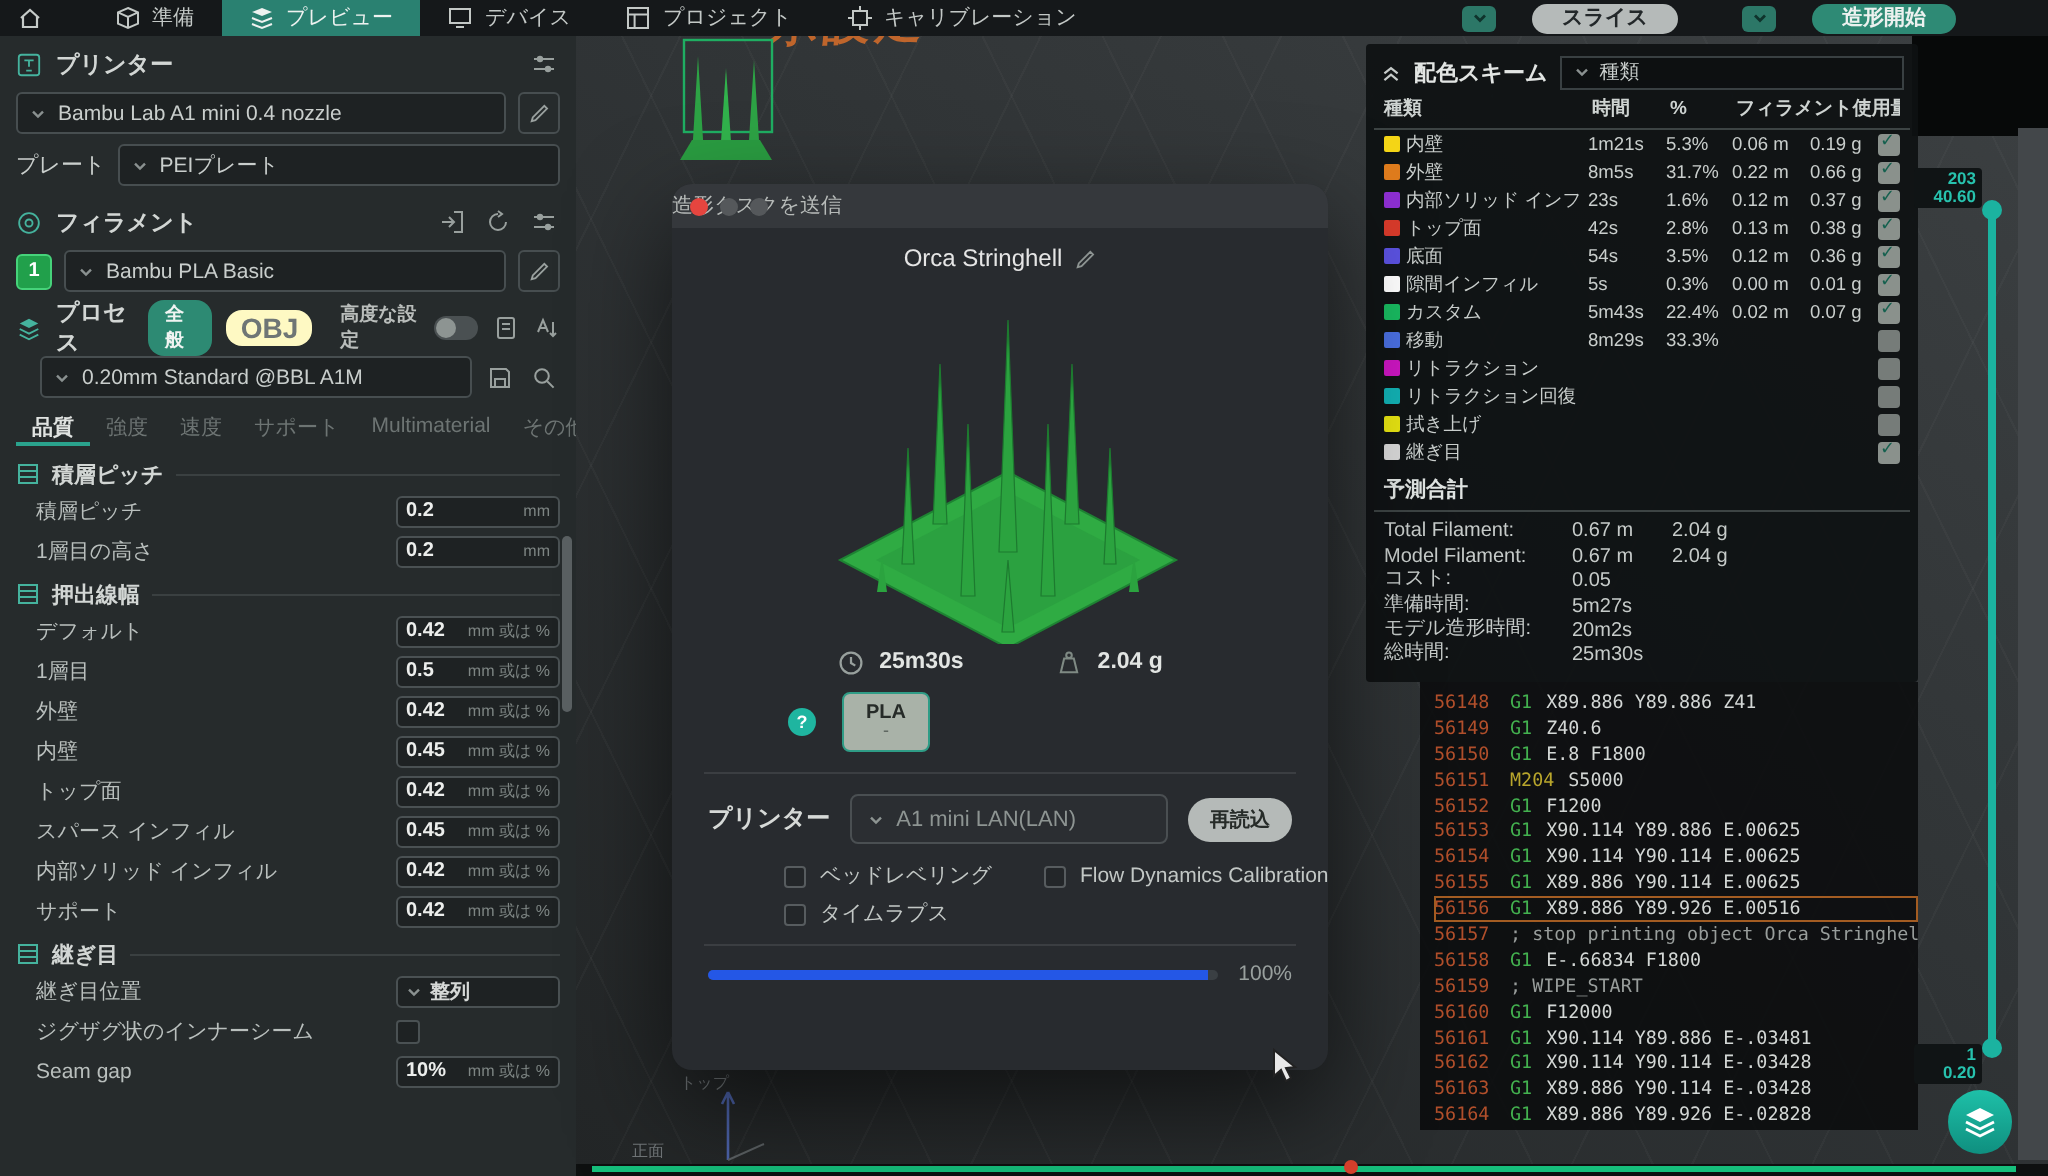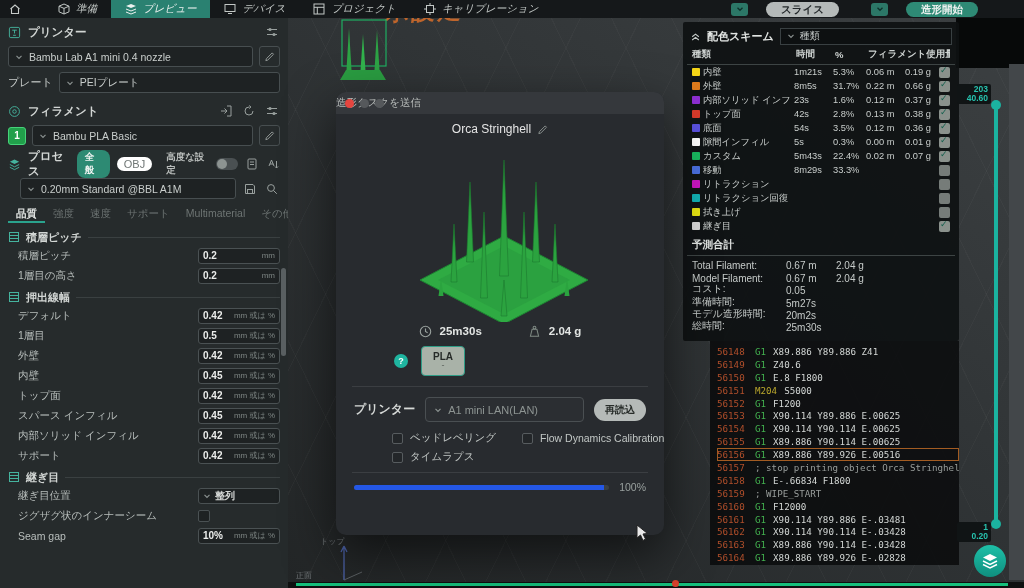--- a/index.html
+++ b/index.html
@@ -5,21 +5,21 @@
   * { box-sizing: border-box; }
   html,body { margin:0; padding:0; background:#000; }
   body { font-family:"Liberation Sans","DejaVu Sans",sans-serif; }
   #app { position:relative; width:1024px; height:588px; overflow:hidden; background:#15181a; }
 
   
   .topbar { position:absolute; left:0; top:0; right:0; height:18px; background:#15181a; display:flex; align-items:center; z-index:8; }
   .home { width:30px; display:flex; justify-content:center; align-items:center; color:#c6cbc9; }
   .home svg { width:12px; height:12px; }
   .tb-tabs { display:flex; height:100%; margin-left:14px; }
-  .tab { display:flex; align-items:center; gap:6px; padding:0 14px; font-size:10.5px; color:#c3c8c6; cursor:default;font-style:italic; }
+  .tab { display:flex; align-items:center; gap:6px; padding:0 14px; font-size:10.5px; color:#c3c8c6; cursor:default; }
   .tab.active { background:#2a8171; color:#eef2f0; }
   .ticon { display:flex; width:12px; height:12px; }
   .ticon svg { width:12px; height:12px; }
   .tb-actions { margin-left:auto; margin-right:46px; display:flex; align-items:center; gap:18px; }
   .chevbtn { width:17px; height:13px; background:#2c7767; border-radius:3px; color:#0f332c; display:flex; align-items:center; justify-content:center; }
   .chevbtn svg { width:8px; height:8px; }
   .pill { border-radius:9px; padding:1.5px 15px; font-size:10.5px; font-weight:bold; line-height:12px; }
   .pill.slice { background:#b5bab9; color:#23282a; margin-right:14px; }
   .pill.print { background:#2e8a75; color:#ecf1ef; }
 
@@ -35,21 +35,21 @@
   .srow { display:flex; gap:6px; margin-bottom:5px; align-items:center; }
   .combo { display:flex; align-items:center; height:21px; background:#1e2223; border:1px solid #474e50; border-radius:3px; padding:0 6px; color:#c9cecc; font-size:10.5px; gap:6px; flex:1; min-width:0; }
   .combo .chev { color:#8a9190; display:flex; }
   .combo .chev svg { width:8px; height:8px; }
   .combo span { white-space:nowrap; overflow:hidden; }
   .editbtn { width:21px; height:21px; border:1px solid #474e50; border-radius:3px; color:#9aa19f; display:flex; align-items:center; justify-content:center; flex:none; }
   .editbtn svg { width:11px; height:11px; }
   .rlabel { font-size:11px; color:#c9cecc; flex:none; }
   .slotbadge { width:18px; height:18px; background:#21a04b; border:1px solid #46d37a; border-radius:3px; color:#fff; font-size:10px; font-weight:bold; display:flex; align-items:center; justify-content:center; flex:none; }
   .pillscope { background:#2d8a73; color:#f0f4f2; font-size:9.5px; font-weight:bold; border-radius:8px; padding:1px 8px; }
-  .objscope { color:#6f7675; font-size:11px; font-weight:normal; background:#ffffff; border-radius:8px; padding:1px 7px; }
+  .objscope { color:#6f7675; font-size:14px; font-weight:bold; background:#fef9c3; border-radius:8px; padding:1px 7px; }
   .advlabel { font-size:9.5px; color:#b9bdbb; font-weight:bold; }
   .toggle { width:22px; height:12px; background:#4a5052; border-radius:6px; position:relative; flex:none; }
   .toggle::after { content:""; position:absolute; left:1px; top:1px; width:10px; height:10px; border-radius:50%; background:#8d9492; }
   .ptabs { display:flex; margin:6px 0 6px; font-size:10.5px; color:#6d7473; height:18px; }
   .ptab { padding:2px 8px; white-space:nowrap; }
   .ptab.active { color:#e0e3e1; border-bottom:2px solid #2aa38d; font-weight:bold; }
   .pg-h { display:flex; align-items:center; gap:6px; height:16px; margin:6px 0 3px; }
   .pgroup:first-child .pg-h { margin-top:0; }
   .pg-icon { width:12px; height:12px; color:#45b39e; display:flex; }
   .pg-icon svg { width:12px; height:12px; }
@@ -70,21 +70,21 @@
   
   .viewport { position:absolute; left:288px; top:18px; right:0; bottom:0; background:linear-gradient(215deg,#3c4042 0%,#303436 45%,#232627 100%); overflow:hidden; }
   .vgrid { position:absolute; inset:0;
     background-image:repeating-linear-gradient(64deg, rgba(255,255,255,.028) 0 1px, transparent 1px 54px),
                      repeating-linear-gradient(-64deg, rgba(255,255,255,.028) 0 1px, transparent 1px 54px); }
   .corner-dark { position:absolute; left:668px; top:0; width:68px; height:50px; background:#070909; }
   .right-strip { position:absolute; left:721px; top:46px; width:15px; height:516px; background:#43474a; }
   .bottom-band { position:absolute; left:0; right:0; top:564px; height:6px; background:#0e1010; }
   .bg-orange { position:absolute; left:98px; top:-22px; font-size:23px; font-weight:bold; color:#cc6a2b; letter-spacing:3px; transform:skewX(-7deg) rotate(-2deg); opacity:.92; }
   .bg-object { position:absolute; left:40px; top:0px; }
-  .gizmo { position:absolute; left:4px; top:518px; width:80px; height:52px; color:#8b9194; font-size:8px; opacity:.75; }
+  .gizmo { position:absolute; left:24px; top:518px; width:80px; height:52px; color:#8b9194; font-size:8px; opacity:.75; }
   .gizmo .gz-top { position:absolute; left:28px; top:0; }
   .gizmo .gz-front { position:absolute; left:4px; top:34px; }
   .gizmo svg { position:absolute; left:0; top:0; }
 
   
   .right-panel { position:absolute; left:683px; top:22px; width:276px; background:rgba(14,17,18,.93); border-radius:2px; padding:4px 4px 8px; z-index:5; }
   .rp-head { display:flex; align-items:center; gap:6px; height:20px; padding:0 3px; }
   .rp-collapse { color:#c6cbc9; display:flex; width:11px; height:11px; }
   .rp-collapse svg { width:11px; height:11px; }
   .rp-title { font-size:11px; font-weight:bold; color:#e2e5e3; white-space:nowrap; }

